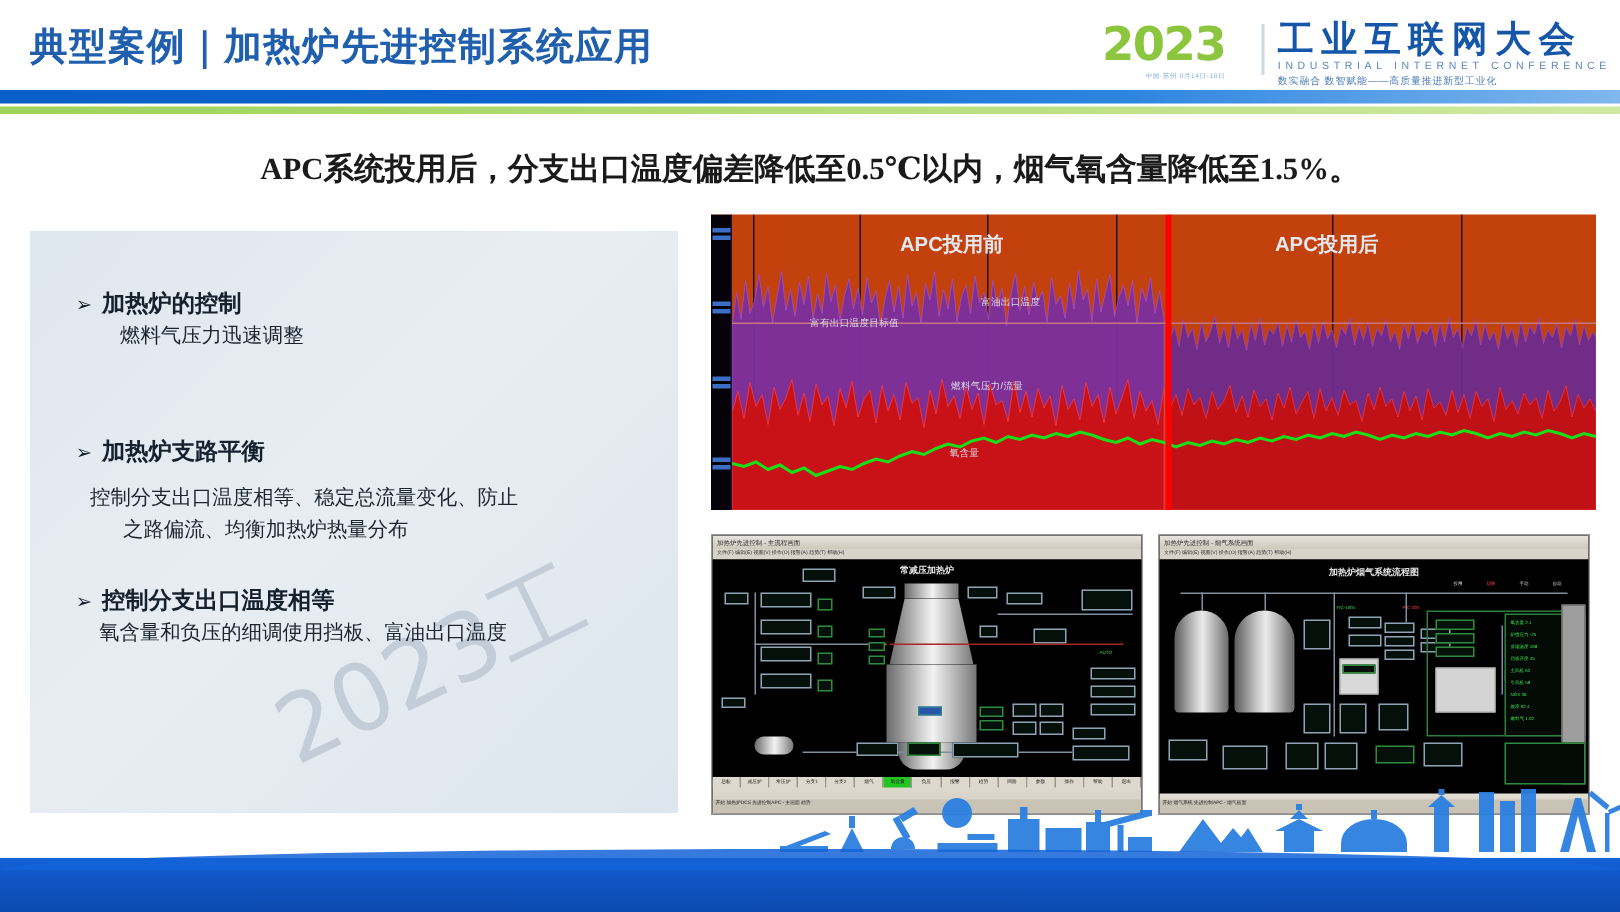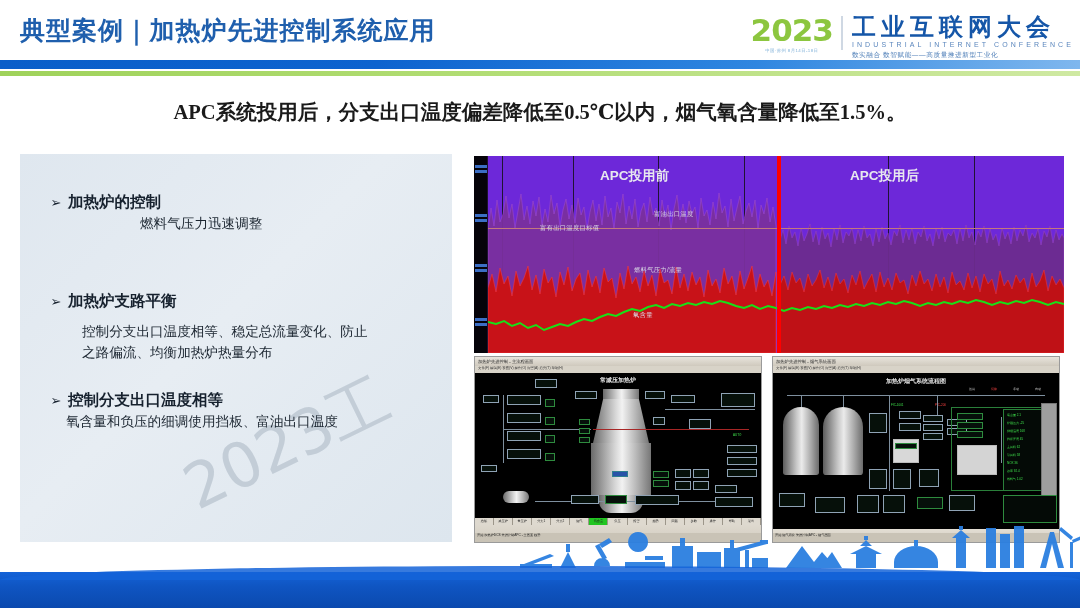--- a/index.html
+++ b/index.html
@@ -46,22 +46,22 @@
   .logo-block {
     position: absolute;
     right: 6px; top: 14px;
     display: flex;
     align-items: flex-start;
     height: 48px;
   }
   .logo-2023 {
     display: flex;
     flex-direction: column;
-    align-items: center;
-    padding-right: 8px;
+    align-items: flex-end;
+    padding-right: 24px;
   }
   .logo-2023 .year {
     font-size: 31px;
     font-weight: bold;
     color: #8cc63f;
     letter-spacing: -1px;
     line-height: 32px;
     font-family: "DejaVu Sans", sans-serif;
   }
   .logo-2023 .date-line {
@@ -154,23 +154,23 @@
   .bullet-body {
     font-size: 13.6px;
     color: #1b2530;
     line-height: 21px;
     white-space: nowrap;
   }
 
   
   .trend {
     position: absolute;
-    left: 474px; top: 156px;
+    left: 474px; top: 143px;
     width: 590px; height: 197px;
-    background: #6d28d9;
+    background: #c2410c;
     overflow: hidden;
   }
   .trend .yaxis {
     position: absolute; left: 0; top: 0;
     width: 14px; height: 100%;
     background: #050309;
     border-right: 1px solid #1d1230;
   }
   .trend .ytick {
     position: absolute; left: 1px;
@@ -362,29 +362,29 @@
   <div class="lead">APC系统投用后，分支出口温度偏差降低至0.5℃以内，烟气氧含量降低至1.5%。</div>
 
   <div class="left-panel">
     <div class="watermark">2023工</div>
 
     <div class="bullet-group" style="top:38px;">
       <div class="bullet-head" style="padding-left:28px;">
         <span class="arrow-icon">➢</span>
         <span>加热炉的控制</span>
       </div>
-      <div class="bullet-body" style="padding-left:120px;">燃料气压力迅速调整</div>
+      <div class="bullet-body" style="padding-left:60px;">燃料气压力迅速调整</div>
     </div>
 
     <div class="bullet-group" style="top:137px;">
       <div class="bullet-head" style="padding-left:28px;">
         <span class="arrow-icon">➢</span>
         <span>加热炉支路平衡</span>
       </div>
-      <div class="bullet-body" style="padding-left:62px; margin-top:9px;">控制分支出口温度相等、稳定总流量变化、防止</div>
+      <div class="bullet-body" style="padding-left:40px; margin-top:9px;">控制分支出口温度相等、稳定总流量变化、防止</div>
       <div class="bullet-body" style="padding-left:62px;">之路偏流、均衡加热炉热量分布</div>
     </div>
 
     <div class="bullet-group" style="top:236px;">
       <div class="bullet-head" style="padding-left:28px;">
         <span class="arrow-icon">➢</span>
         <span>控制分支出口温度相等</span>
       </div>
       <div class="bullet-body" style="padding-left:46px;">氧含量和负压的细调使用挡板、富油出口温度</div>
     </div>

